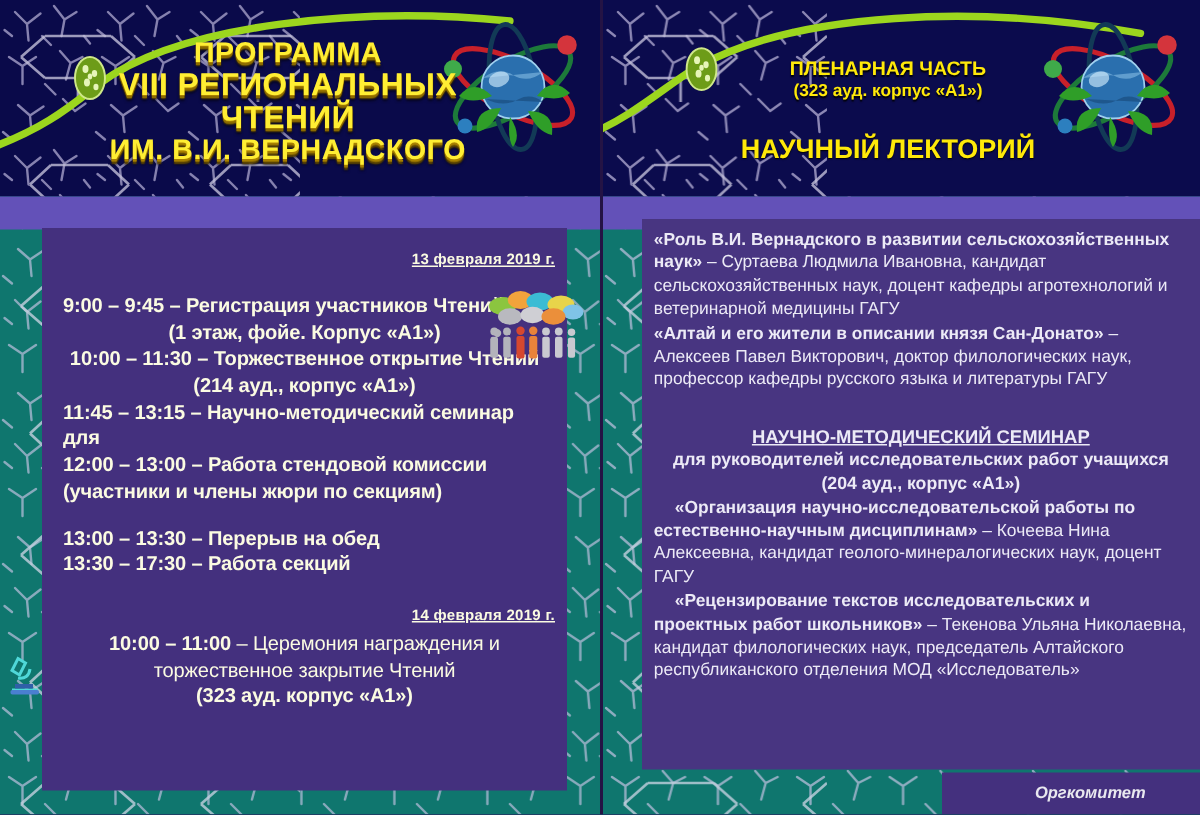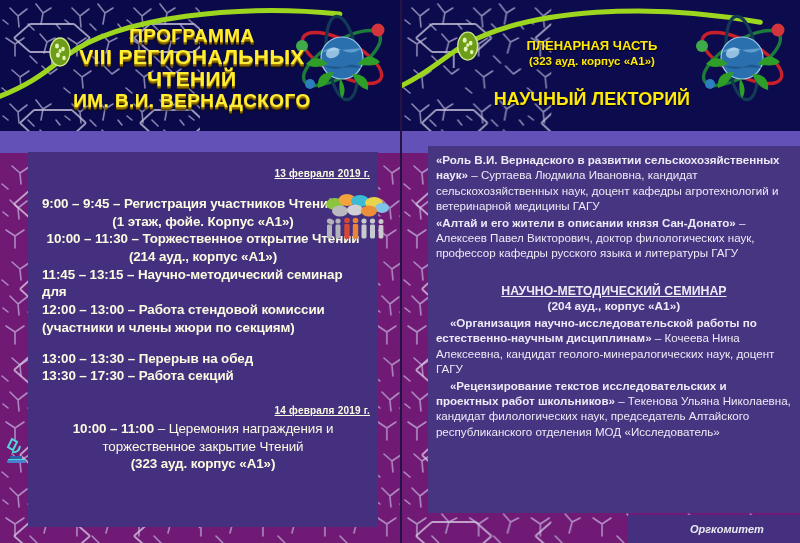--- a/index.html
+++ b/index.html
@@ -8,21 +8,21 @@
     background: #2b1b5e;
     font-family: "Liberation Sans", sans-serif;
     overflow: hidden;
   }
   .slide-wrap { position: relative; width: 800px; height: 543px; display: flex; }
 
   
   .slide {
     position: relative;
     width: 452px; height: 543px;
-    background: #701a75;
+    background: #0f766e;
     overflow: hidden;
   }
   .slide.right { border-left: 2px solid #241344; }
 
   
   .deco-texture {
     position: absolute; top: 0; left: 0;
     width: 100%; height: 100%;
     pointer-events: none;
     opacity: .85;
@@ -366,20 +366,21 @@
     <div class="content-box">
       <div class="rbody">
 
         <p><span class="b">«Роль В.И. Вернадского в развитии сельскохозяйственных наук»</span><span> –  Суртаева Людмила Ивановна,  кандидат сельскохозяйственных наук, доцент кафедры агротехнологий и ветеринарной медицины ГАГУ</span></p>
 
         <p><span class="b"> «Алтай и его жители в описании князя Сан-Донато»</span><span> – Алексеев Павел Викторович,  доктор филологических наук, профессор кафедры русского языка и литературы ГАГУ</span></p>
 
         <div class="spacer"></div>
 
         <div class="sem-head">НАУЧНО-МЕТОДИЧЕСКИЙ СЕМИНАР</div>
+        <div class="sem-sub">для руководителей исследовательских работ учащихся</div>
         <div class="sem-sub">(204 ауд., корпус «А1»)</div>
 
         <p class="indent"><span class="b">«Организация научно-исследовательской работы по естественно-научным дисциплинам»</span><span> –  Кочеева Нина Алексеевна, кандидат геолого-минералогических наук, доцент ГАГУ</span></p>
 
         <p class="indent"><span class="b">«Рецензирование текстов исследовательских и проектных работ школьников»</span><span> –  Текенова Ульяна Николаевна, кандидат филологических наук, председатель Алтайского республиканского отделения МОД «Исследователь»</span></p>
       </div>
     </div>
 
     <div class="footer-strip">
       <span class="txt">Оргкомитет</span>

